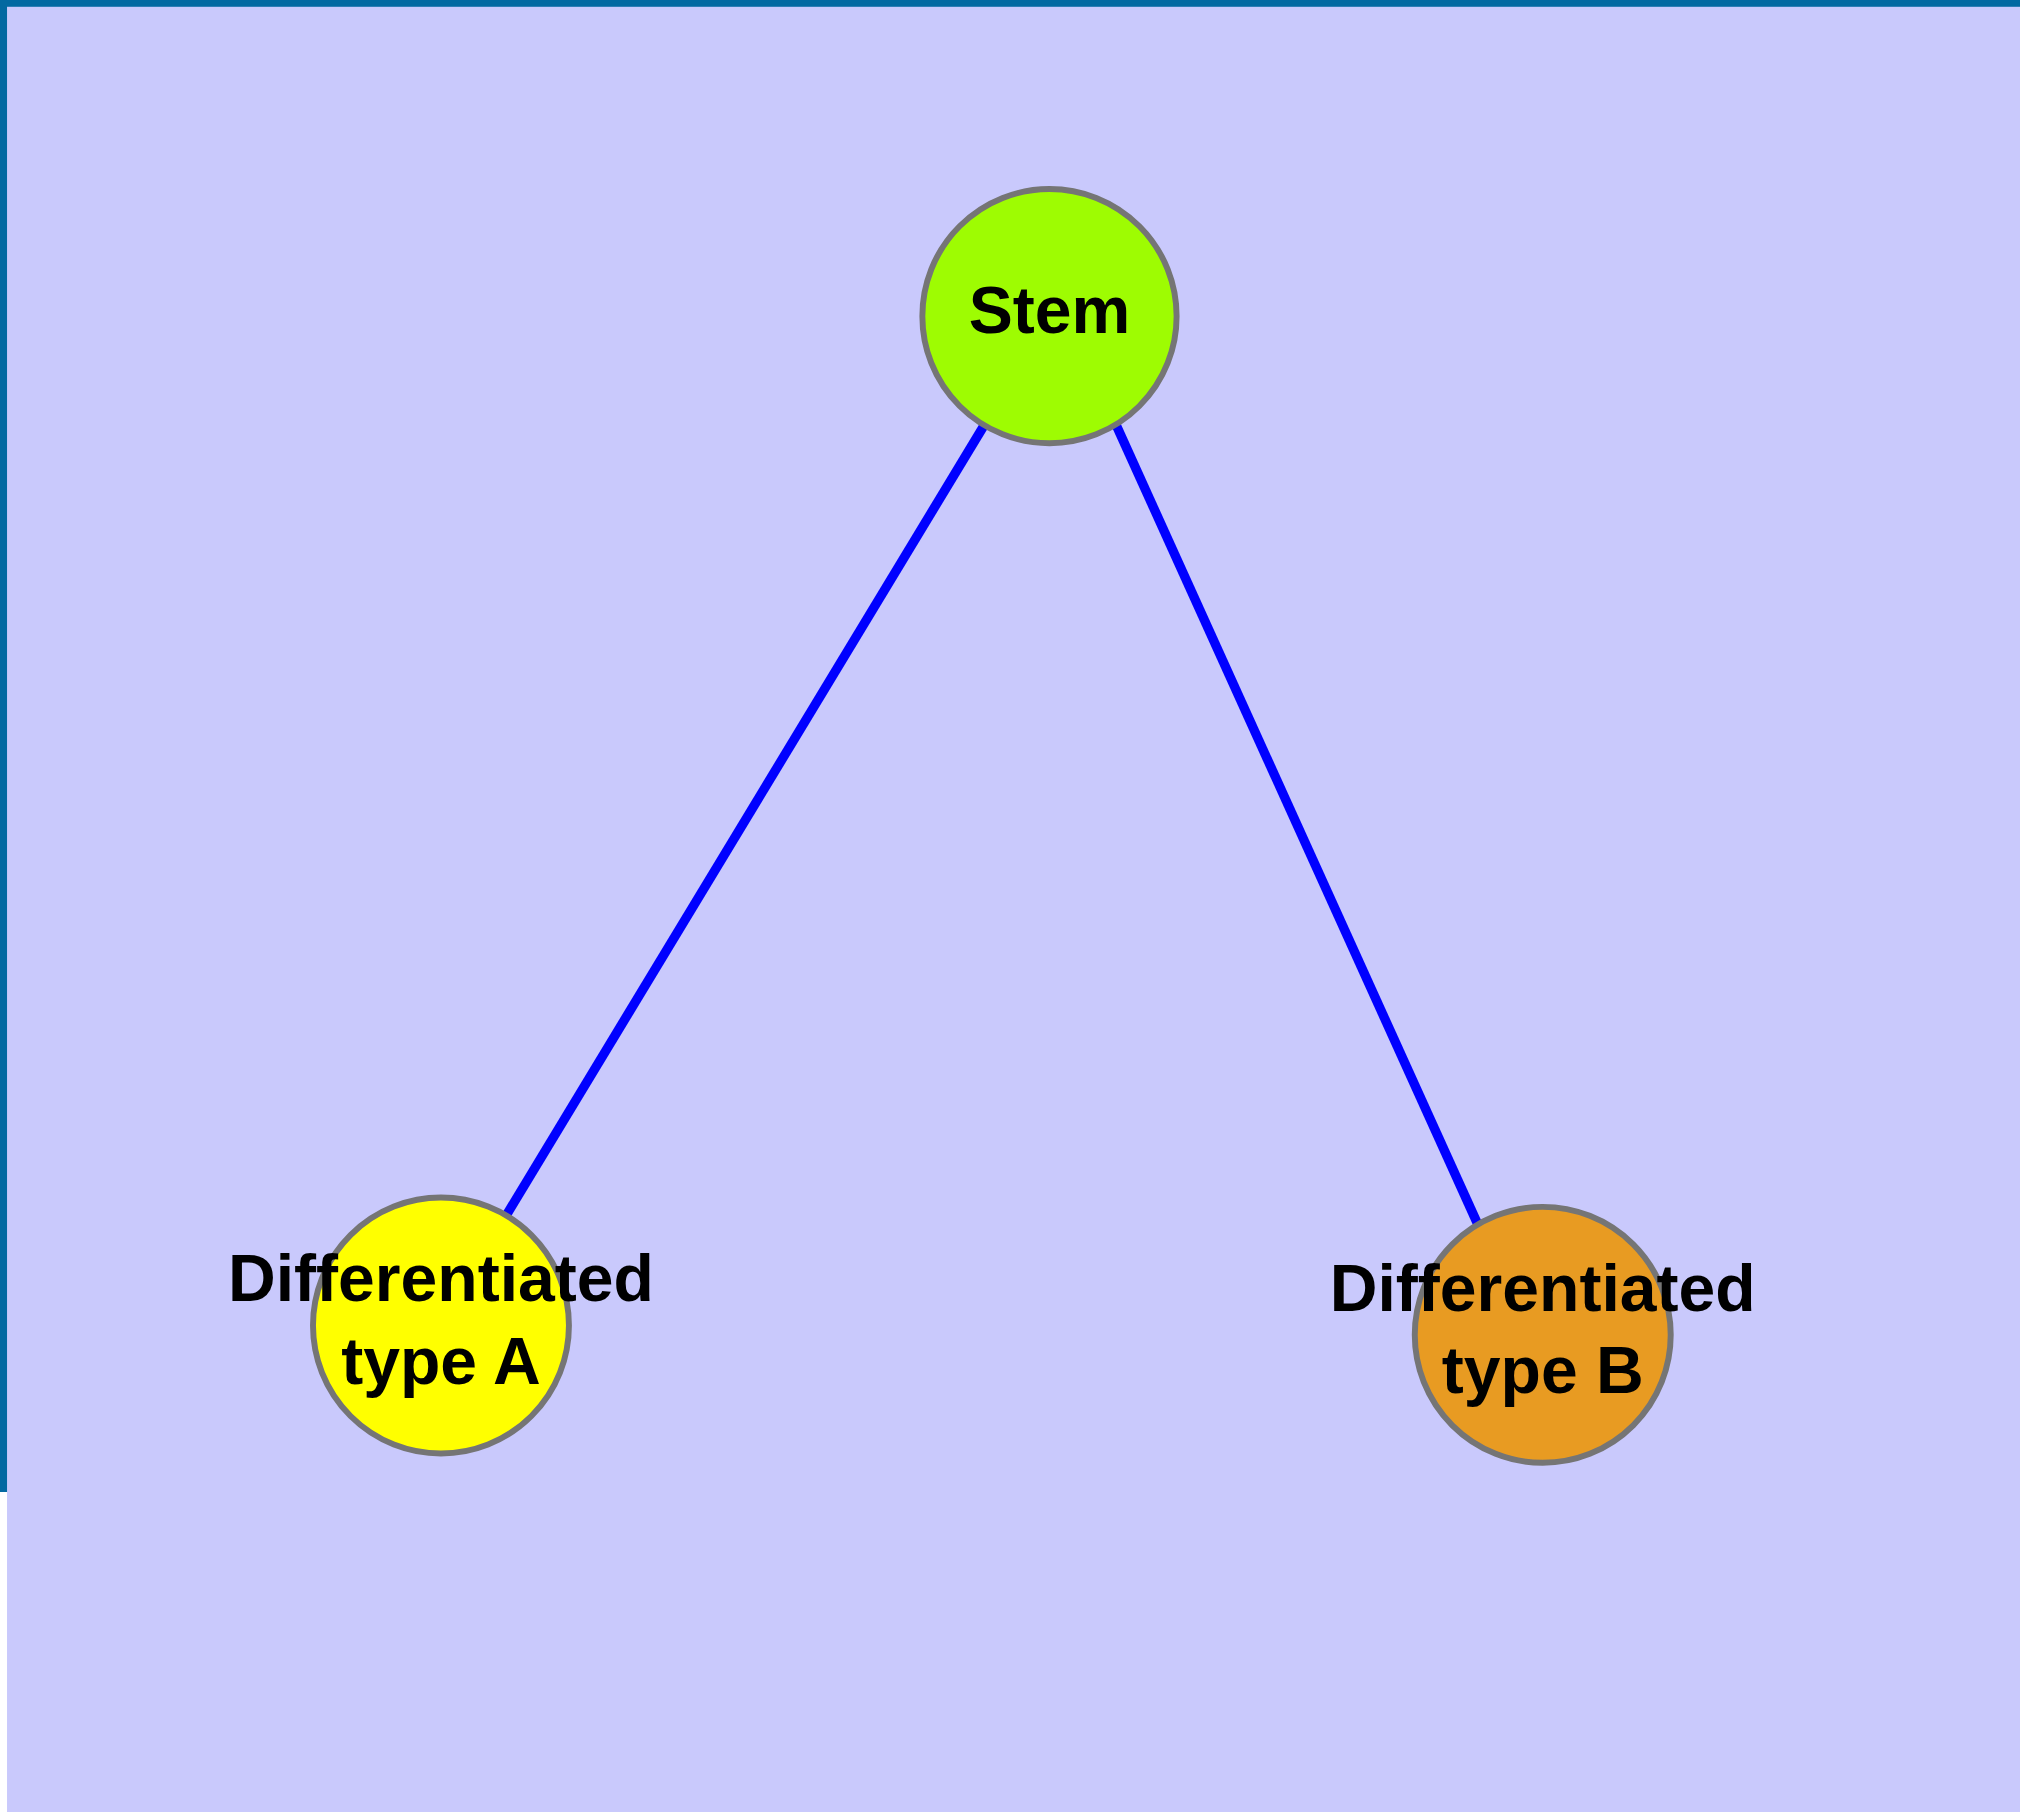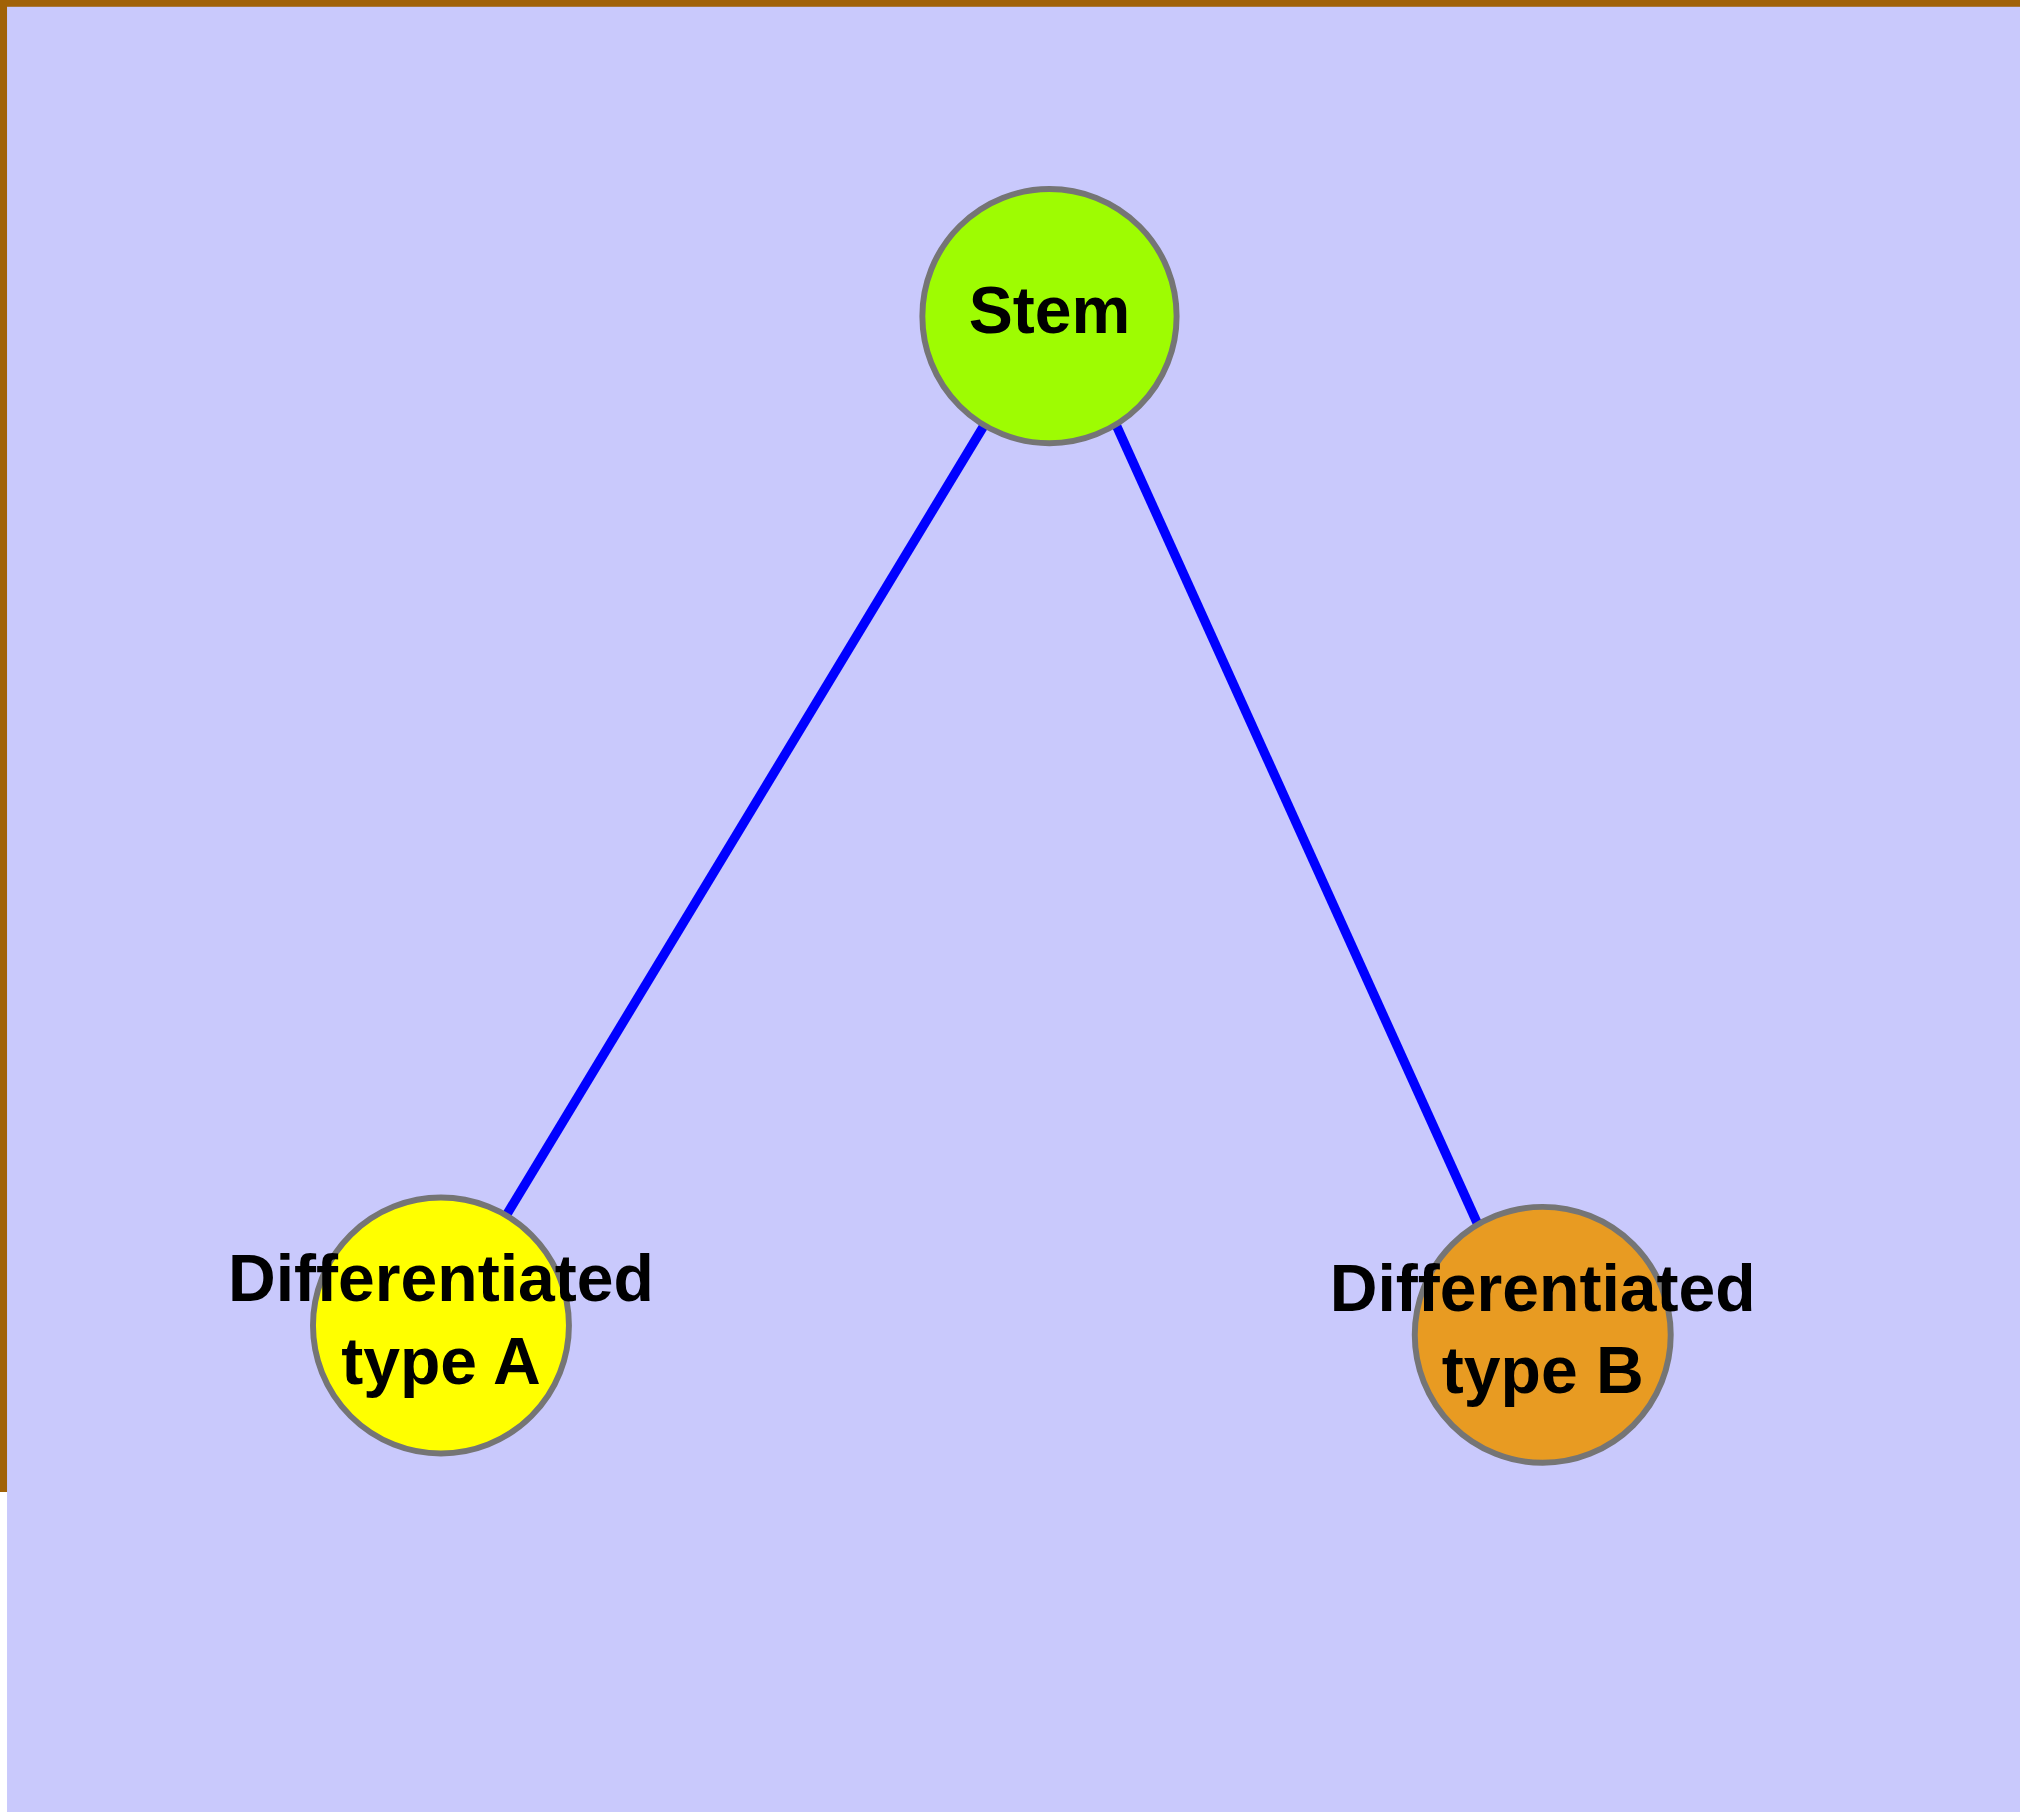--- a/index.html
+++ b/index.html
@@ -10,21 +10,21 @@
   body {
     width: 2021px;
     height: 1812px;
     overflow: hidden;
     font-family: "Liberation Sans", sans-serif;
   }
   #canvas {
     position: relative;
     width: 2021px;
     height: 1492px;
-    background: #a16207;
+    background: #0369a1;
   }
   #graph-svg {
     position: absolute;
     left: 0;
     top: 0;
     width: 2021px;
     height: 1812px;
     display: block;
   }
   .node-label {

